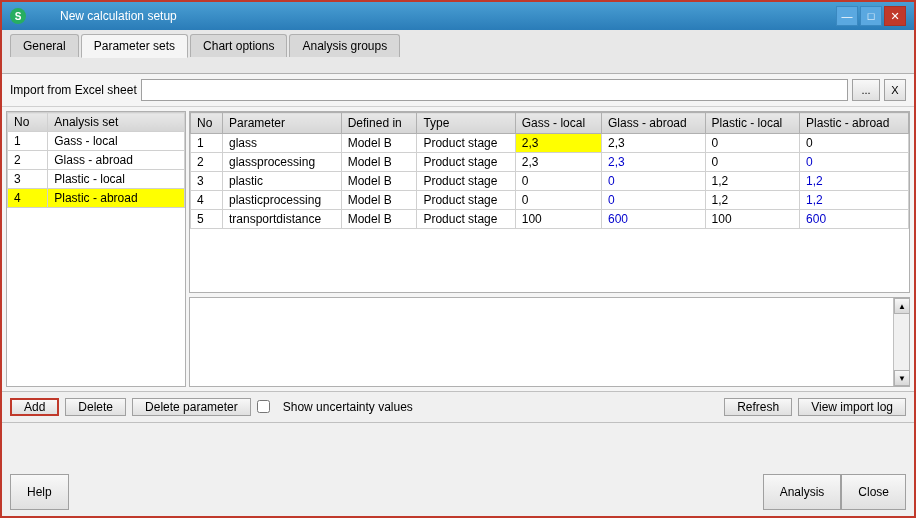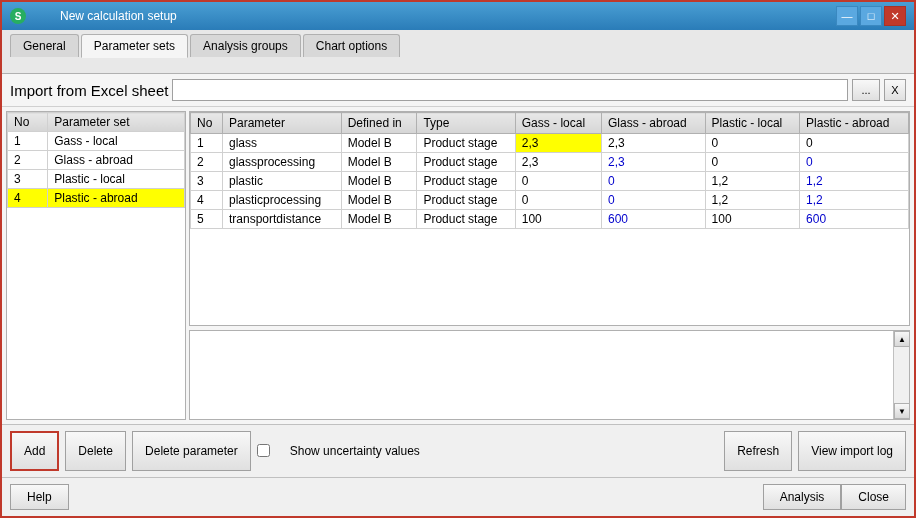--- a/index.html
+++ b/index.html
@@ -98,21 +98,21 @@
     .import-bar {
       display: flex;
       align-items: center;
       padding: 5px 8px;
       background: #f5f5f5;
       border-bottom: 1px solid #d0d0d0;
       flex-shrink: 0;
       gap: 4px;
     }
     .import-label {
-      font-size: 15px;
+      font-size: 12px;
     }
     .import-input {
       flex: 1;
       height: 22px;
       border: 1px solid #a0a0a0;
       background: white;
       padding: 2px 4px;
       font-size: 12px;
     }
     .import-browse-btn {
@@ -222,54 +222,55 @@
     .footer-bar {
       display: flex;
       align-items: center;
       padding: 6px 8px;
       background: #f0f0f0;
       border-top: 1px solid #c0c0c0;
       gap: 6px;
       flex-shrink: 0;
     }
     .footer-btn {
-      height: 40px;
+      height: 18px;
       padding: 0 12px;
       border: 1px solid #a0a0a0;
       background: linear-gradient(to bottom, #f8f8f8, #e0e0e0);
       cursor: pointer;
       font-size: 12px;
     }
     .footer-btn.outlined {
       border: 2px solid #c0392b;
     }
     .checkbox-label {
       display: flex;
       align-items: flex-start;
-      gap: 20px;
+      gap: 13px;
       font-size: 12px;
     }
     .spacer {
       flex: 1;
     }
     .bottom-bar {
       display: flex;
       align-items: center;
       padding: 6px 8px;
       background: #f0f0f0;
       border-top: 1px solid #c0c0c0;
       flex-shrink: 0;
     }
     .bottom-btn {
-      height: 26px;
+      height: 36px;
       padding: 0 16px;
       border: 1px solid #a0a0a0;
       background: linear-gradient(to bottom, #f8f8f8, #e0e0e0);
       cursor: pointer;
       font-size: 12px;
+      margin-top: 45px;
     }
     .left-table th, .left-table td {
       border: 1px solid #d0d0d0;
       padding: 2px 6px;
     }
     .left-table th {
       background: linear-gradient(to bottom, #e8e8e8, #d5d5d5);
       font-weight: normal;
     }
     .left-table tr.selected td {
@@ -289,39 +290,39 @@
     <div class="title-buttons">
       <button class="title-btn">—</button>
       <button class="title-btn">□</button>
       <button class="title-btn close-btn">✕</button>
     </div>
   </div>
 
   <div class="tabs-bar">
     <div class="tab">General</div>
     <div class="tab active">Parameter sets</div>
+    <div class="tab">Chart options</div>
     <div class="tab">Analysis groups</div>
-    <div class="tab">Chart options</div>
   </div>
 
   <div class="import-bar">
     <span class="import-label">Import from Excel sheet</span>
     <input class="import-input" type="text" style="">
     <button class="import-browse-btn">...</button>
     <button class="import-x-btn">X</button>
   </div>
 
   <div class="main-content">
 
     <div class="left-panel">
       <table class="left-table">
         <thead>
           <tr>
             <th>No</th>
-            <th>Parameter set</th>
+            <th>Analysis set</th>
           </tr>
         </thead>
         <tbody>
           <tr>
             <td>1</td>
             <td>Gass - local</td>
           </tr>
           <tr>
             <td>2</td>
             <td>Glass - abroad</td>

